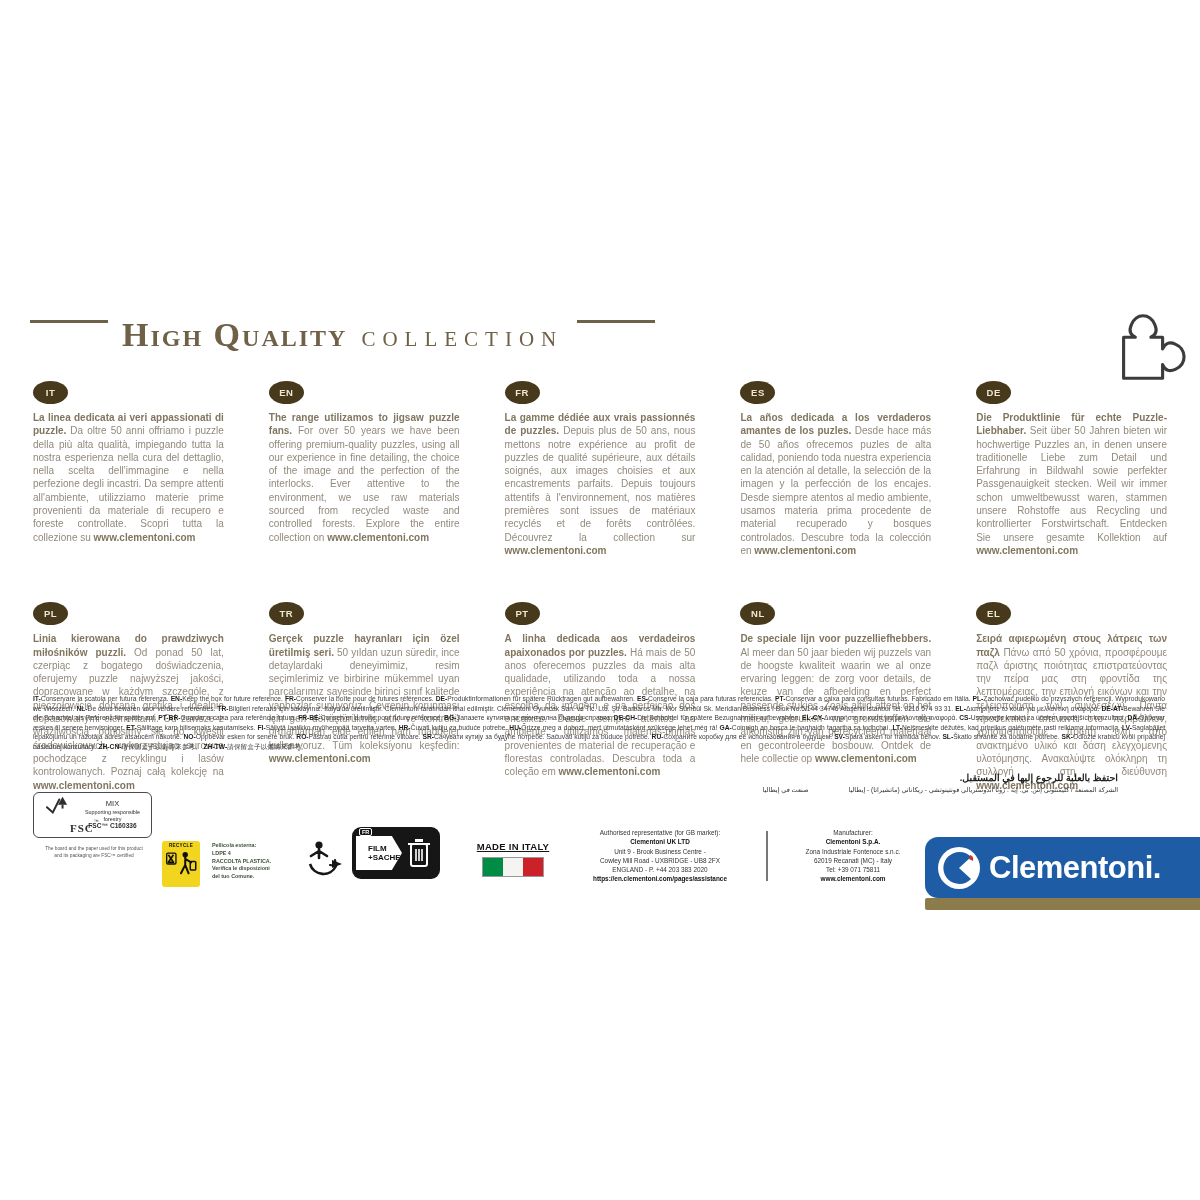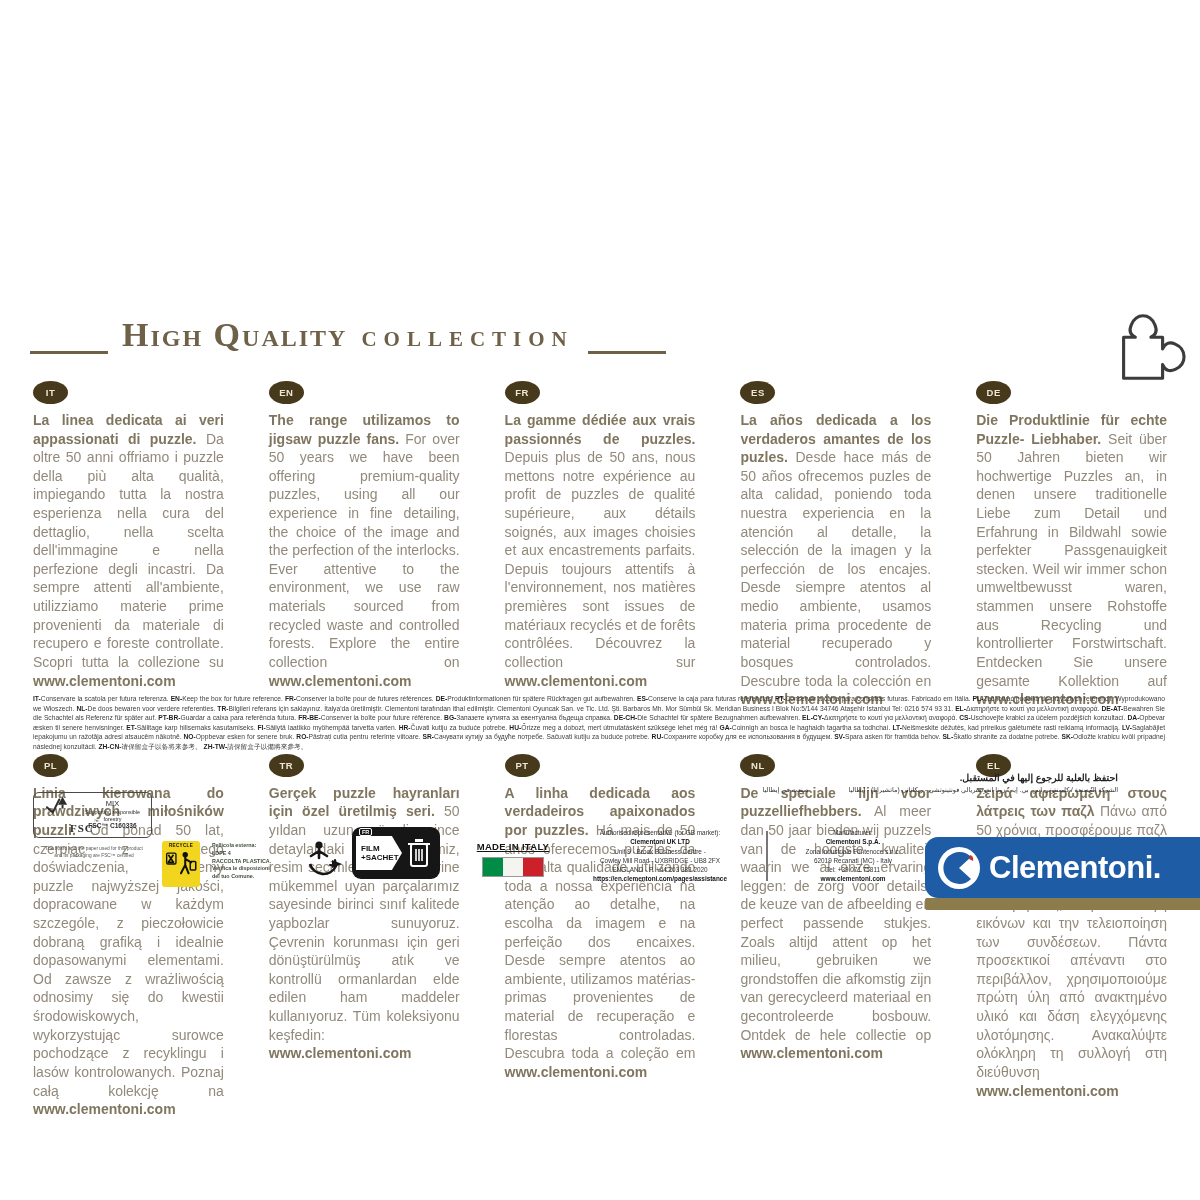--- a/index.html
+++ b/index.html
@@ -1,38 +1,38 @@
 <!DOCTYPE html>
 <html><head>
 <meta charset="utf-8">
 <style>
   html,body{margin:0;padding:0;background:#ffffff;}
   .sheet{position:relative;width:1200px;height:1200px;background:#fff;overflow:hidden;
          font-family:"Liberation Sans",sans-serif;color:#8f8678;}
 
   
-  .title-row{position:absolute;left:30px;top:316px;width:575px;display:flex;align-items:flex-end;gap:14px;}
+  .title-row{position:absolute;left:30px;top:316px;width:575px;display:flex;align-items:flex-start;gap:14px;}
   .title-rule{height:3px;background:#6f6048;flex:0 0 78px;margin-top:4px;}
   .title-text{white-space:nowrap;color:#6f6048;display:flex;align-items:baseline;gap:14px;}
   .title-main{font-family:"Liberation Serif",serif;font-variant:small-caps;font-size:34px;
               font-weight:700;letter-spacing:2px;}
   .title-sub{font-family:"Liberation Serif",serif;text-transform:uppercase;font-size:21px;
-             font-weight:700;letter-spacing:7px;}
+             font-weight:400;letter-spacing:7px;}
 
   
   .puzzle-icon{position:absolute;left:1108px;top:308px;}
 
   
   .blocks{position:absolute;left:33px;top:381px;width:1134px;display:grid;
           grid-template-columns:repeat(5,1fr);column-gap:9px;row-gap:18px;gap:45px;}
   .lb{min-height:130px;}
   .badge{display:flex;align-items:center;justify-content:center;width:35px;height:23px;
          border-radius:50%;background:#47391b;color:#efe7d2;font-size:9.5px;font-weight:700;
          letter-spacing:.5px;}
-  .lb-text{margin:7px 0 0 0;font-size:14px;line-height:1.33;text-align:justify;color:#92897b;}
+  .lb-text{margin:7px 0 0 0;font-size:10px;line-height:1.33;text-align:justify;color:#92897b;}
   .lb-text b{color:#80765f;}
   .lb-text .url{color:#80765f;}
 
   
   .fineprint{position:absolute;left:33px;top:694px;width:1132px;margin:0;font-size:6.7px;
              line-height:1.42;text-align:justify;color:#3e3e3e;}
   .fineprint b{color:#1d1d1d;}
 
   
   .rtl-block{position:absolute;right:82px;top:770px;width:560px;text-align:right;direction:rtl;color:#222;}
@@ -61,21 +61,21 @@
   .plastic-note{position:absolute;left:212px;top:842px;width:78px;font-size:5.4px;font-weight:700;
                 line-height:1.45;color:#3f4d3a;}
 
   .triman{position:absolute;left:302px;top:836px;}
   .film-sachet{position:absolute;left:352px;top:827px;width:88px;height:52px;background:#161616;
                border-radius:9px;display:flex;align-items:center;}
   .fr-tab{position:absolute;top:1px;left:7px;color:#fff;font-size:5.5px;font-weight:700;
           border:1px solid #fff;border-radius:2px;padding:0 2px;}
   .fs-arrow{margin-left:4px;width:46px;height:34px;background:#fff;
             clip-path:polygon(0 0,78% 0,100% 50%,78% 100%,0 100%);display:flex;flex-direction:column;
-            justify-content:center;padding-left:5px;box-sizing:border-box;}
+            justify-content:center;padding-left:12px;box-sizing:border-box;}
   .fs-line{font-size:8px;font-weight:700;color:#111;line-height:1.15;}
   .fs-bin{margin-left:4px;}
 
   .made-italy{position:absolute;left:474px;top:841px;width:78px;text-align:center;}
   .mii-text{font-size:9.5px;font-weight:700;color:#151515;letter-spacing:.3px;white-space:nowrap;text-decoration:underline;}
   .flag{margin:5px auto 0 auto;width:62px;height:20px;display:flex;border:1px solid #999;box-sizing:border-box;}
   .flag div{flex:1;}
   .flag .g{background:#008C45;} .flag .w{background:#F4F5F0;} .flag .r{background:#CD212A;}
 
   .gb-rep{position:absolute;left:560px;top:828px;width:200px;text-align:center;font-size:6.4px;

